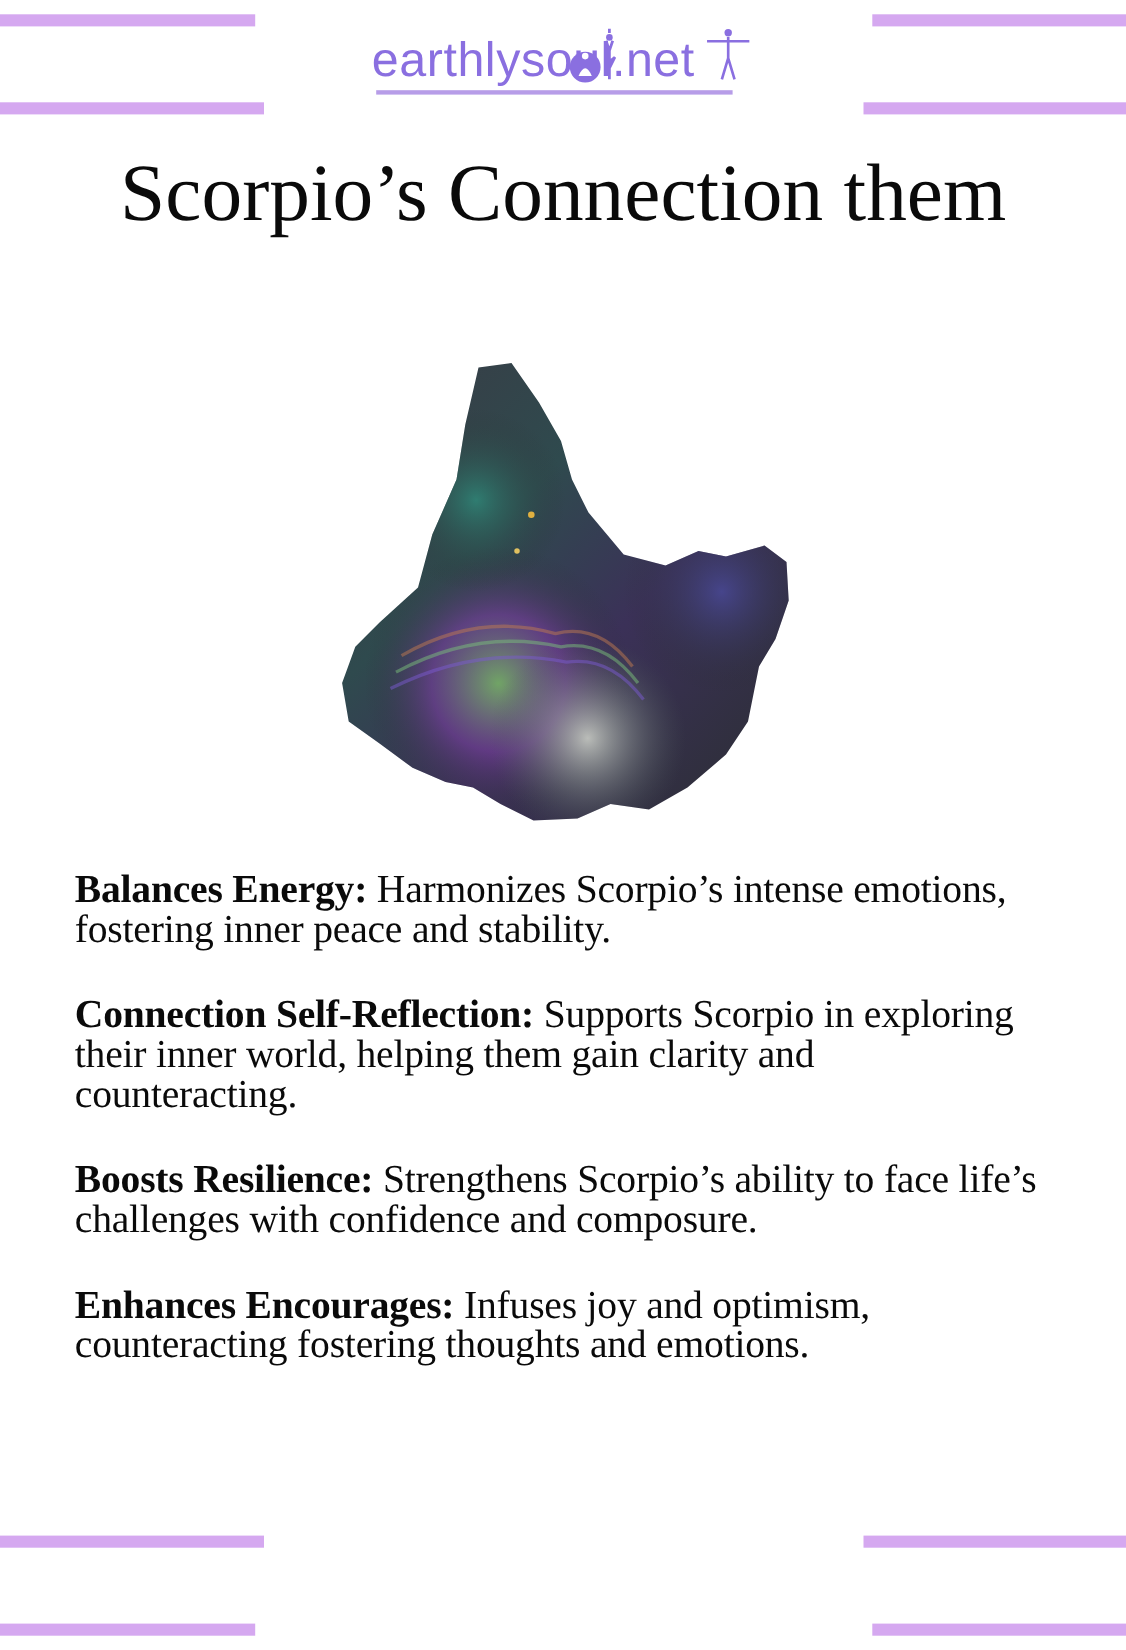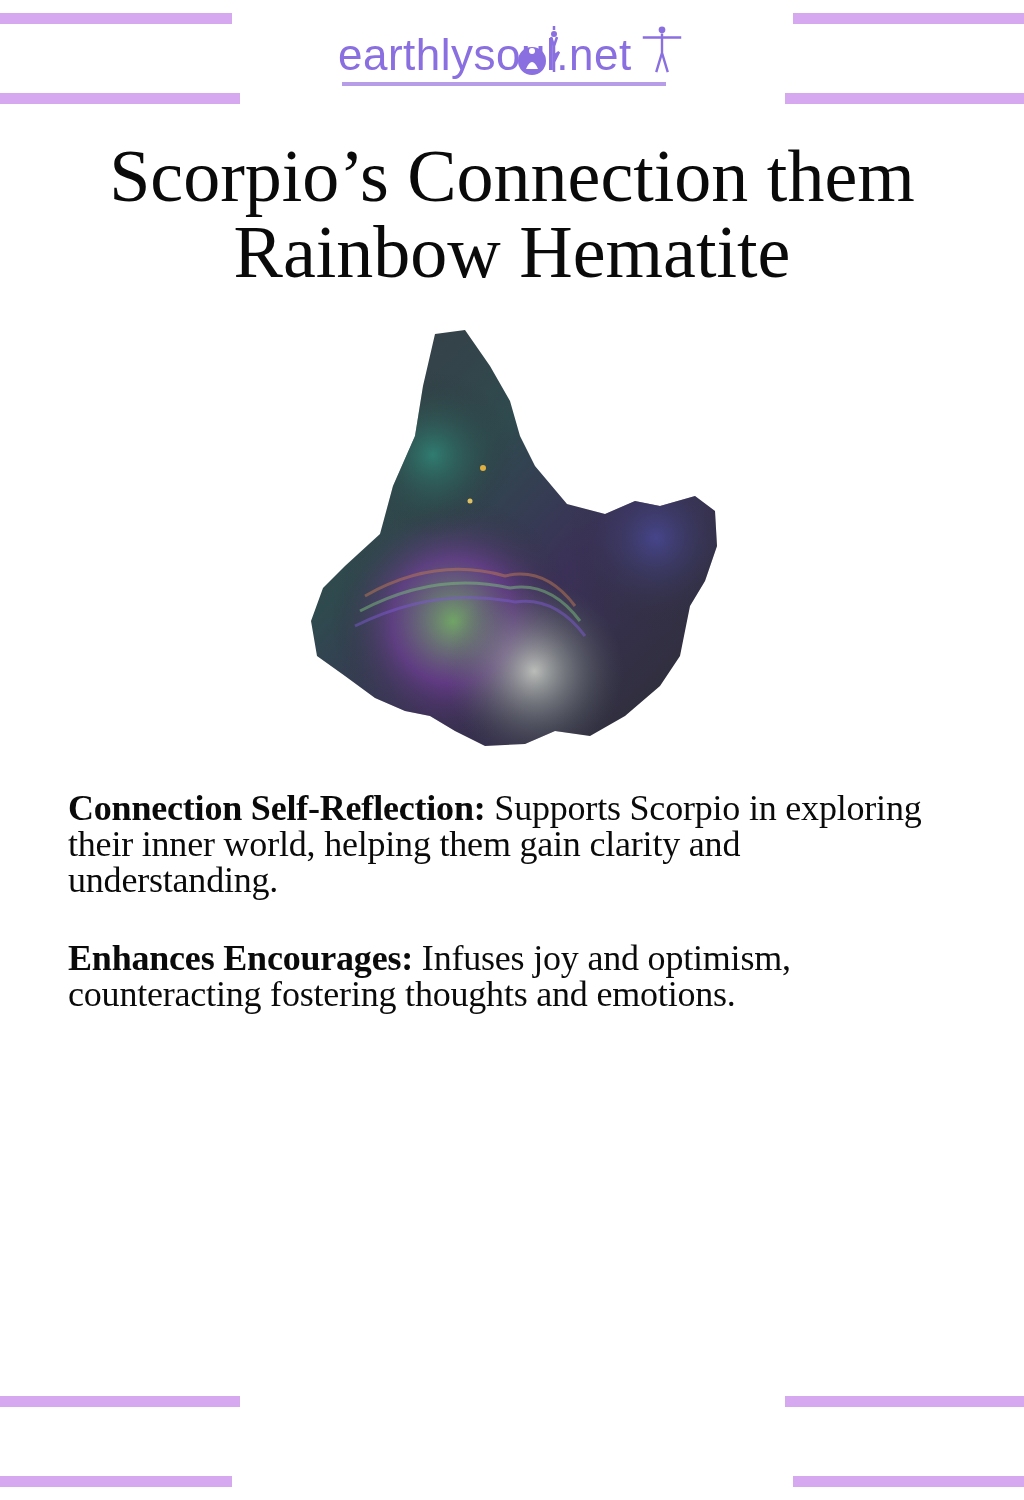--- a/index.html
+++ b/index.html
@@ -119,21 +119,20 @@
     <path d="M10 0 L10 4 M7 11 L10 20 L13 11 M10 20 L10 46 M10 30 L15 26 L10 36" stroke="#8a6fe0" stroke-width="2.5" fill="none"></path>
   </svg>
   <svg class="logo-figure" style="left:302px; top:-6px; width:44px;" viewBox="0 0 44 52">
     <circle cx="22" cy="6" r="3.5" fill="#8a6fe0"></circle>
     <path d="M2 14 L42 14 M22 10 L22 30 L16 50 M22 30 L28 50" stroke="#8a6fe0" stroke-width="2.5" fill="none"></path>
   </svg>
 </div>
 
 <h1 class="title">
   <span>Scorpio’s Connection them</span>
-  <span>Rainbow Hematite</span>
 </h1>
 
 <svg class="stone" viewBox="0 0 415 424">
   <defs>
     <linearGradient id="stoneBase" x1="0" y1="0" x2="1" y2="1">
       <stop offset="0" stop-color="#3a3a44"></stop>
       <stop offset="0.35" stop-color="#2f4a4e"></stop>
       <stop offset="0.6" stop-color="#3b3158"></stop>
       <stop offset="1" stop-color="#2a2e30"></stop>
     </linearGradient>
@@ -162,18 +161,24 @@
   <path d="M130 8 L160 4 L185 40 L205 75 L215 110 L230 140 L262 178 L300 188 L330 175 L355 180 L390 170 L410 185 L412 220 L400 255 L385 280 L375 330 L355 360 L320 390 L285 410 L250 405 L220 418 L180 420 L150 405 L125 390 L100 385 L70 372 L40 350 L12 330 L6 295 L18 262 L40 240 L75 208 L88 160 L110 110 L118 60 Z" fill="url(#sheen4)"></path>
   <path d="M60 270 Q130 230 200 250 Q240 240 270 280" stroke="#c07a50" stroke-width="3" fill="none" opacity="0.5"></path>
   <path d="M55 285 Q130 245 205 262 Q245 255 275 295" stroke="#7ac07a" stroke-width="3" fill="none" opacity="0.5"></path>
   <path d="M50 300 Q130 260 210 276 Q250 270 280 310" stroke="#7a5ad0" stroke-width="3" fill="none" opacity="0.5"></path>
   <circle cx="178" cy="142" r="3" fill="#e0b040"></circle>
   <circle cx="165" cy="175" r="2.5" fill="#e0c060"></circle>
 </svg>
 
 <div class="benefits">
   <p class="benefit">
-    <b>Connection Self-Reflection:</b><span> Supports Scorpio in exploring their inner world, helping them gain clarity and understanding.</span>
+    <b>Balances Energy:</b><span> Harmonizes Scorpio’s intense emotions, fostering inner peace and stability.</span>
+  </p>
+  <p class="benefit">
+    <b>Connection Self-Reflection:</b><span> Supports Scorpio in exploring their inner world, helping them gain clarity and counteracting.</span>
+  </p>
+  <p class="benefit">
+    <b>Boosts Resilience:</b><span> Strengthens Scorpio’s ability to face life’s challenges with confidence and composure.</span>
   </p>
   <p class="benefit">
     <b>Enhances Encourages:</b><span> Infuses joy and optimism, counteracting fostering thoughts and emotions.</span>
   </p>
 </div>
 
 </body></html>

